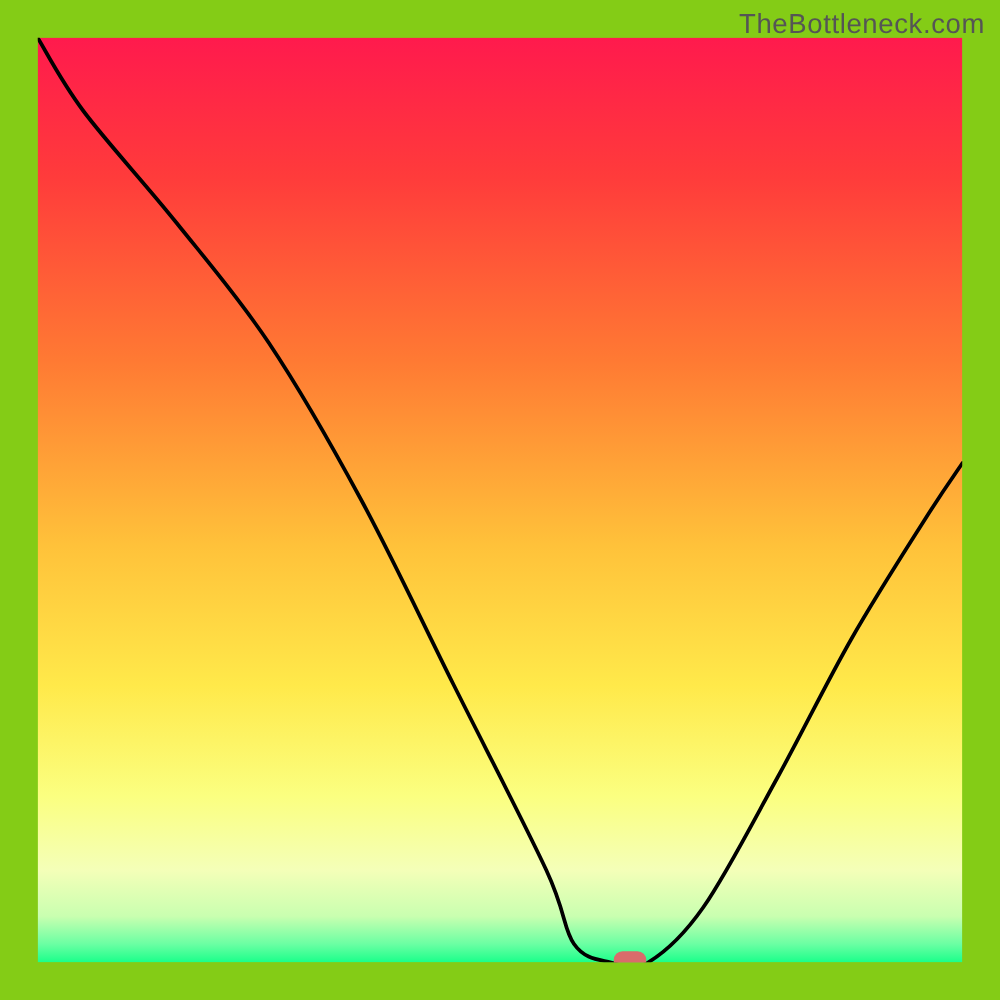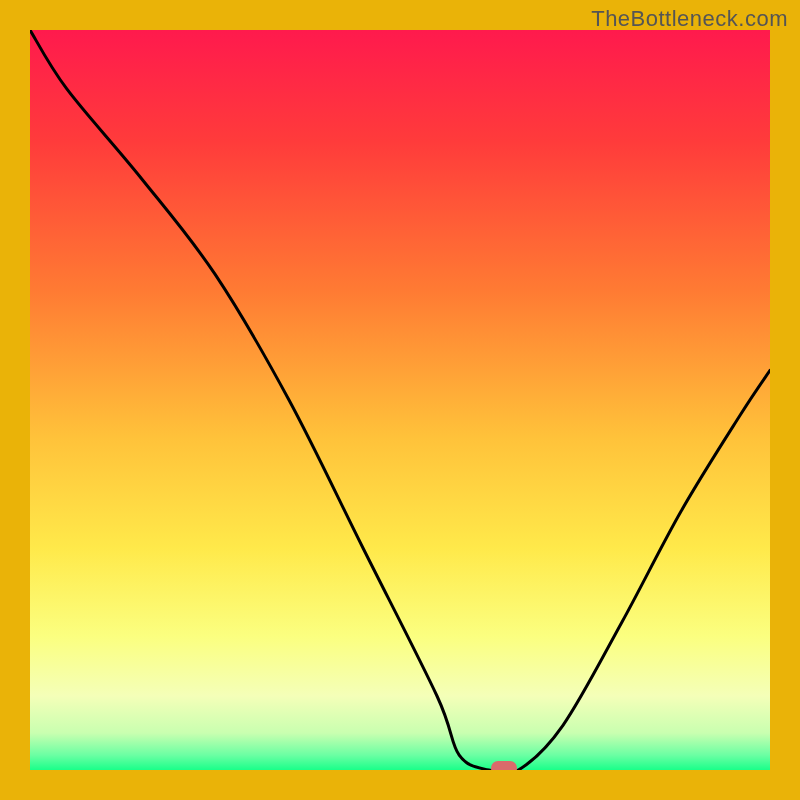--- a/index.html
+++ b/index.html
@@ -7,21 +7,21 @@
     padding: 0;
     width: 800px;
     height: 800px;
     background: #000;
     font-family: Arial, sans-serif;
   }
   .frame {
     position: relative;
     width: 800px;
     height: 800px;
-    background: #eab308;
+    background: #84cc16;
   }
   .plot-area {
     position: absolute;
     left: 30px;
     top: 30px;
     width: 740px;
     height: 740px;
     overflow: hidden;
   }
   .gradient-bg {

